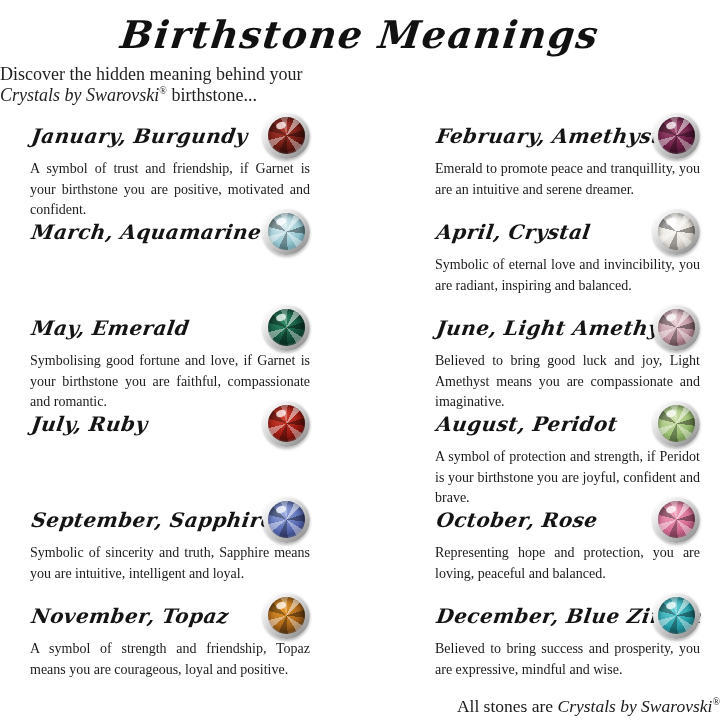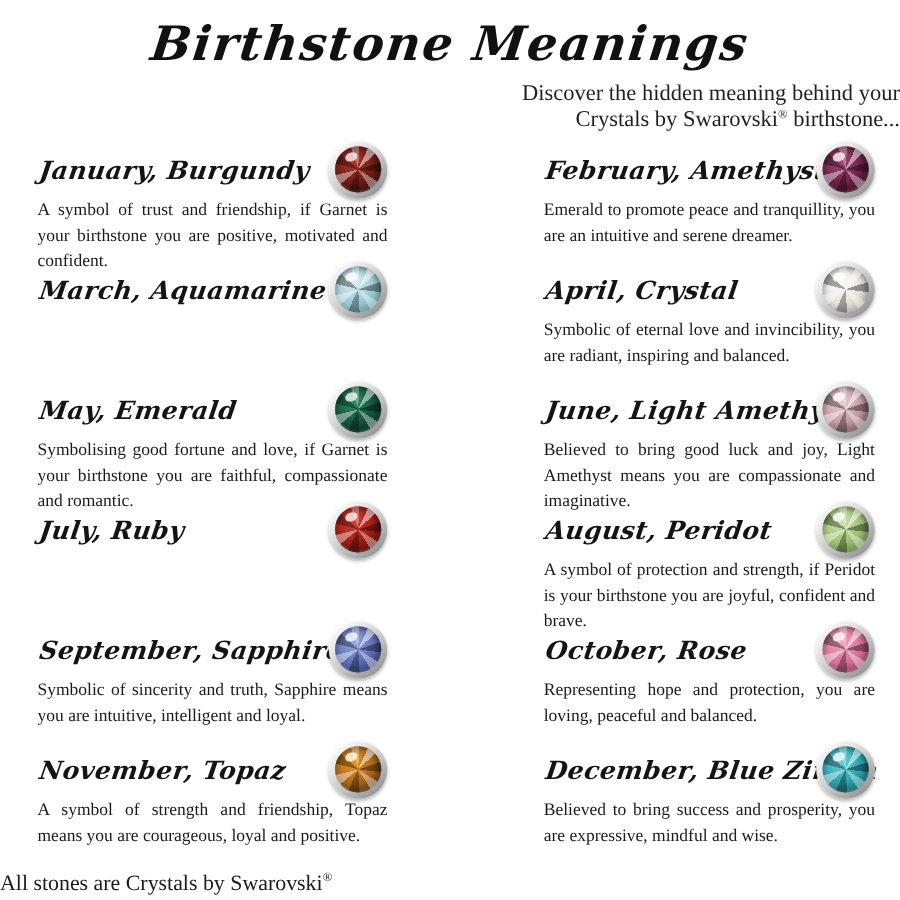--- a/index.html
+++ b/index.html
@@ -19,26 +19,26 @@
     font-family: "DejaVu Serif", serif;
     font-style: italic;
     font-weight: 700;
     font-size: 38px;
     letter-spacing: 1.5px;
     color: #111;
     transform: skewX(-7deg);
   }
   .subtitle {
     margin-top: 7px;
-    text-align: right;
+    text-align: left;
     font-size: 18px;
     line-height: 21px;
     color: #1f1f1f;
   }
-  .brand { }
+  .brand { font-style: italic; }
   sup.reg { font-size: 10px; vertical-align: super; line-height: 0; }
 
   
   .grid {
     margin-top: 10px;
     display: grid;
     grid-template-columns: 280px 265px;
     column-gap: 125px;
     grid-template-rows: repeat(6, 96px);
     padding: 0 20px 0 30px;
@@ -115,21 +115,21 @@
     width: 28%;
     height: 18%;
     border-radius: 50%;
     background: rgba(255,255,255,0.75);
     transform: rotate(-20deg);
   }
 
   
   .footer {
     margin-top: 4px;
-    text-align: left;
+    text-align: right;
     font-size: 17.5px;
     color: #1a1a1a;
   }
 </style>
 </head>
 <body>
 
 <div class="page">
 
   <div class="title-wrap">

